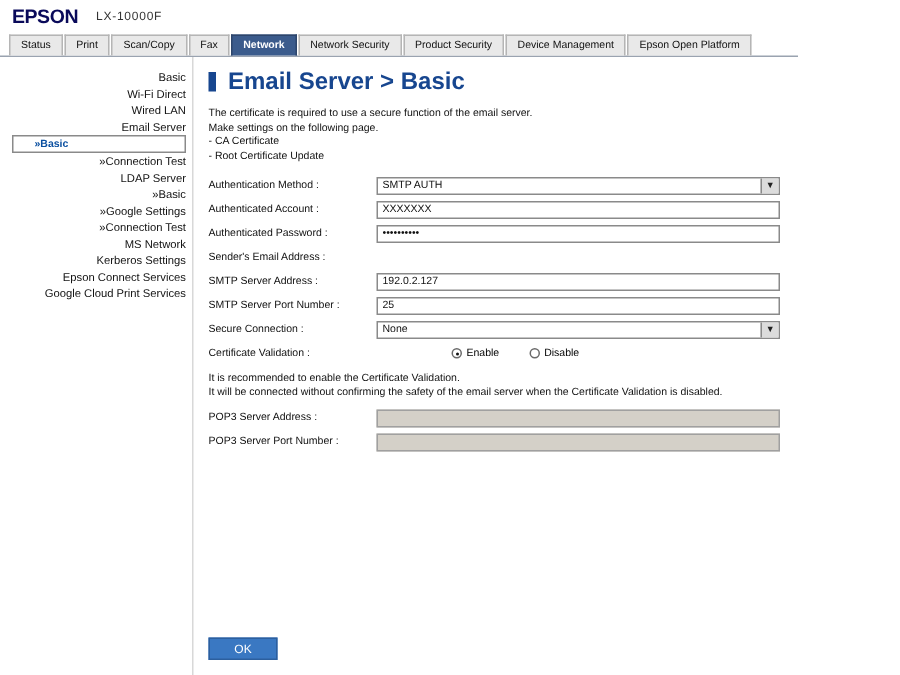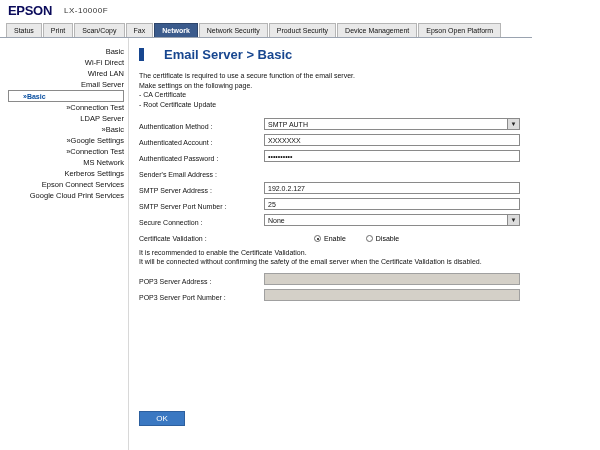--- a/index.html
+++ b/index.html
@@ -101,43 +101,42 @@
   }
 
   
   .main {
     flex: 1;
     padding: 10px 12px 0 10px;
     border-left: 1px solid #d8d8d8;
     position: relative;
   }
   .page-title {
-    font-size: 13px;
+    font-size: 16px;
     font-weight: bold;
     color: #17468f;
-    padding-left: 20px;
+    padding-left: 8px;
     border-left: 5px solid #17468f;
     line-height: 13px;
     margin-bottom: 10px;
   }
   .desc {
     font-size: 7px;
     line-height: 9.5px;
     color: #111;
     margin-bottom: 8px;
   }
   .desc div { white-space: nowrap; }
 
   
   .frow {
     display: flex;
-    align-items: flex-end;
+    align-items: center;
     height: 13px;
     margin-bottom: 3px;
-    gap: 13px;
   }
   .flabel {
     width: 112px;
     font-size: 7px;
     color: #111;
     white-space: nowrap;
   }
   .fctl { flex: 1; position: relative; }
 
   .inp {
@@ -214,21 +213,21 @@
     font-size: 7px;
     line-height: 9px;
     margin: 6px 0 6px 0;
     color: #111;
   }
 
   
   .okwrap {
     position: absolute;
     left: 10px;
-    bottom: 24px;
+    bottom: 10px;
   }
   .ok {
     width: 46px;
     height: 15px;
     background: #3a78c2;
     border: 1px solid #2c5f9e;
     color: #ffffff;
     font-size: 8px;
     display: flex;
     align-items: center;

